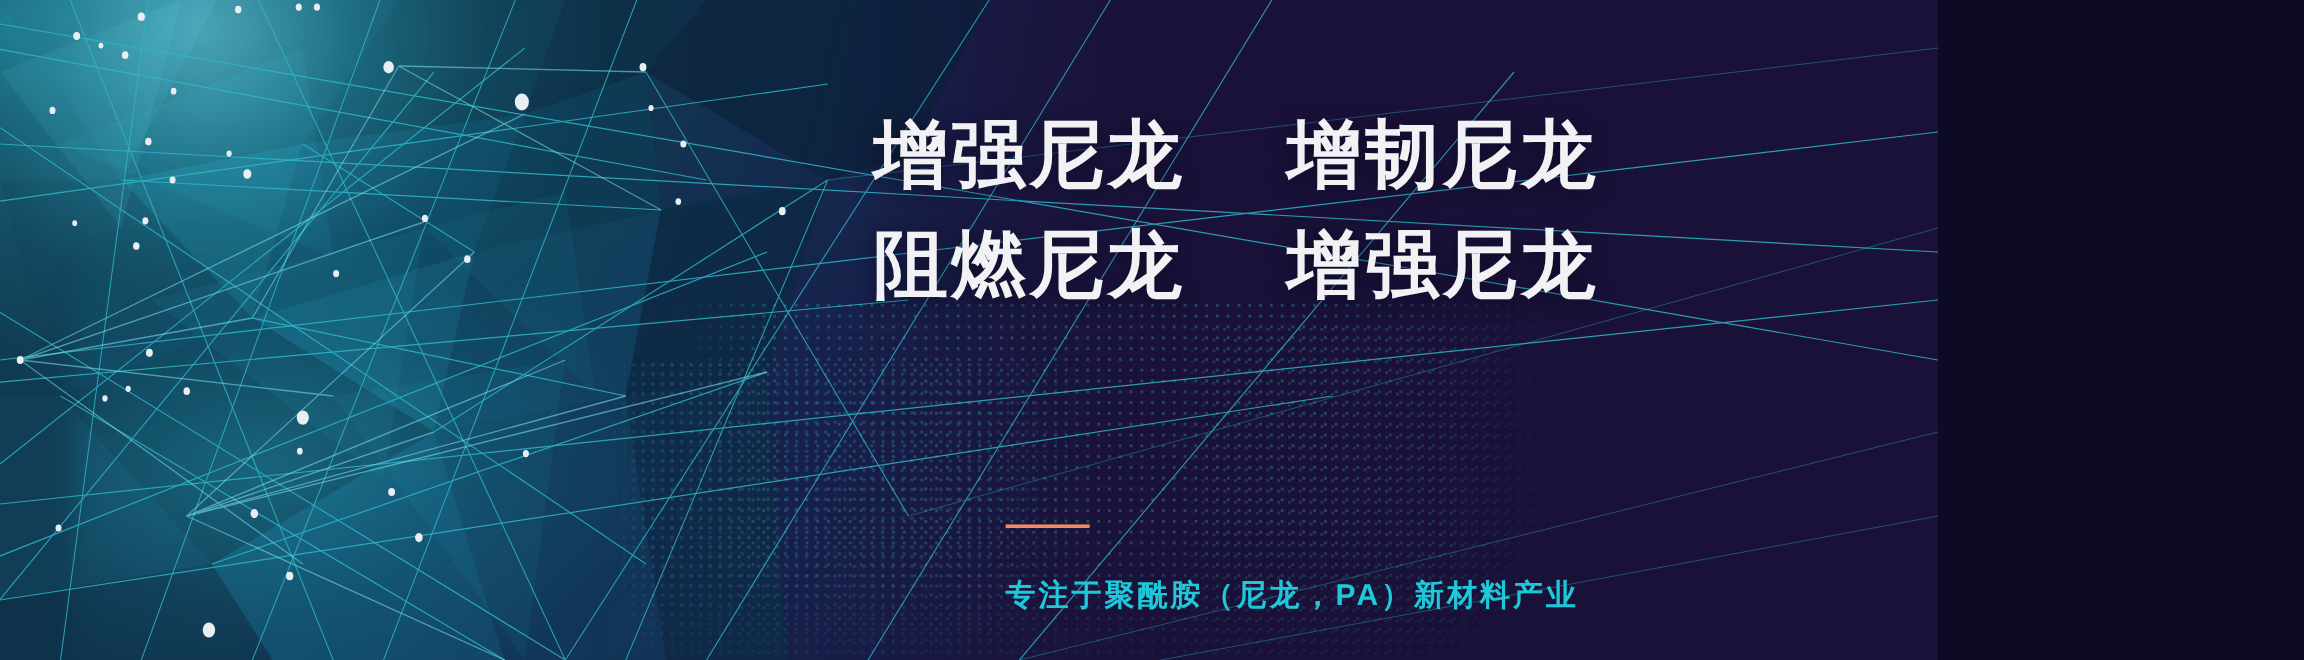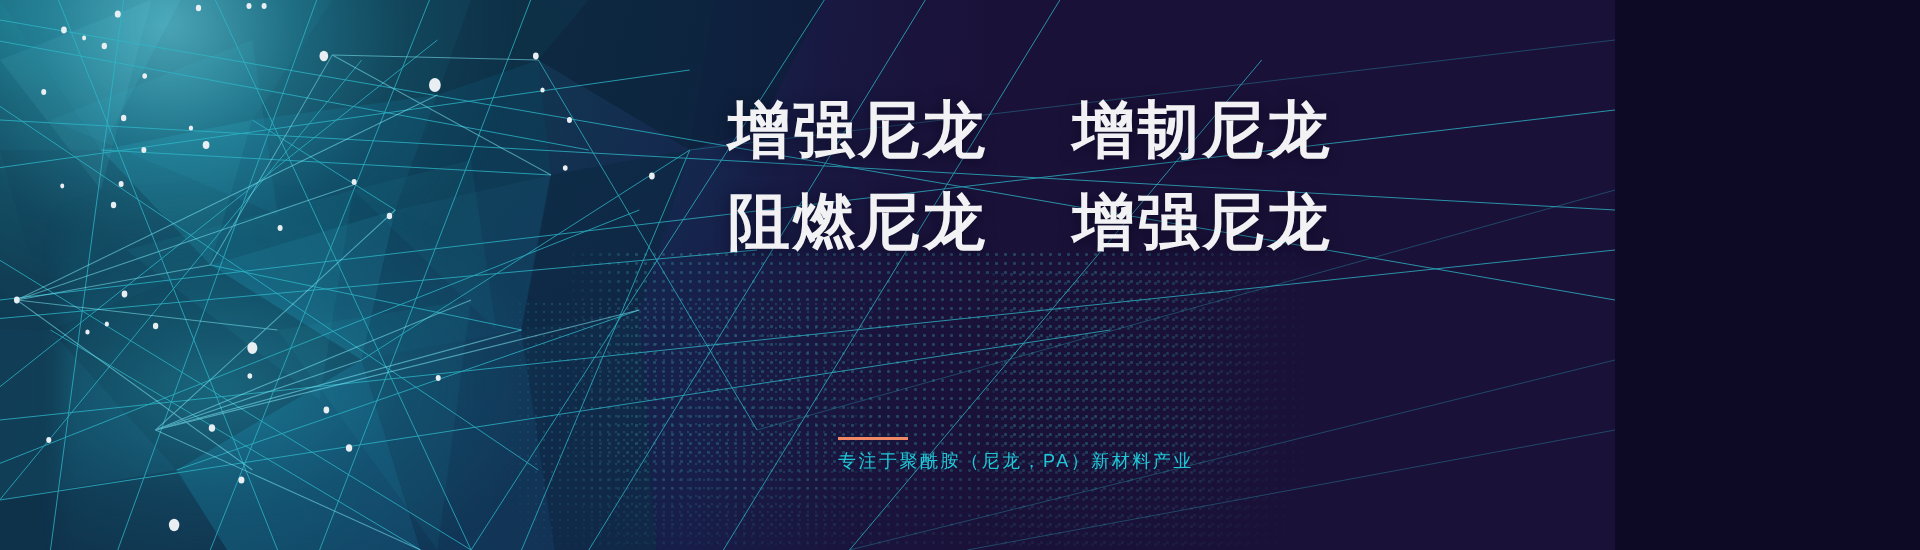--- a/index.html
+++ b/index.html
@@ -84,24 +84,24 @@
   .hl2{top:176px;}
 
   .rule{
     position:absolute;
     left:110px; top:437px;
     width:70px; height:3px;
     background:#f08a66;
   }
   .subtitle{
     position:absolute;
-    left:110px; top:449px;
+    left:110px; top:479px;
     color:#1fc8d8;
-    font-size:18px;
-    font-weight:normal;
+    font-size:25px;
+    font-weight:bold;
     letter-spacing:2.5px;
     white-space:nowrap;
   }
 </style>
 </head>
 <body>
 
 <div class="banner">
 
   <div class="bg-base"></div>

